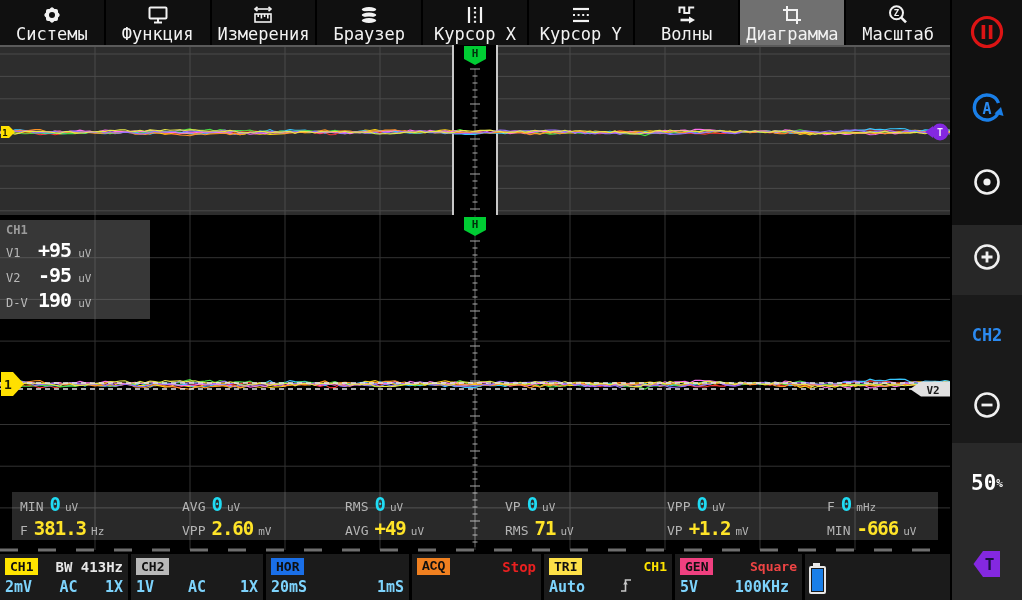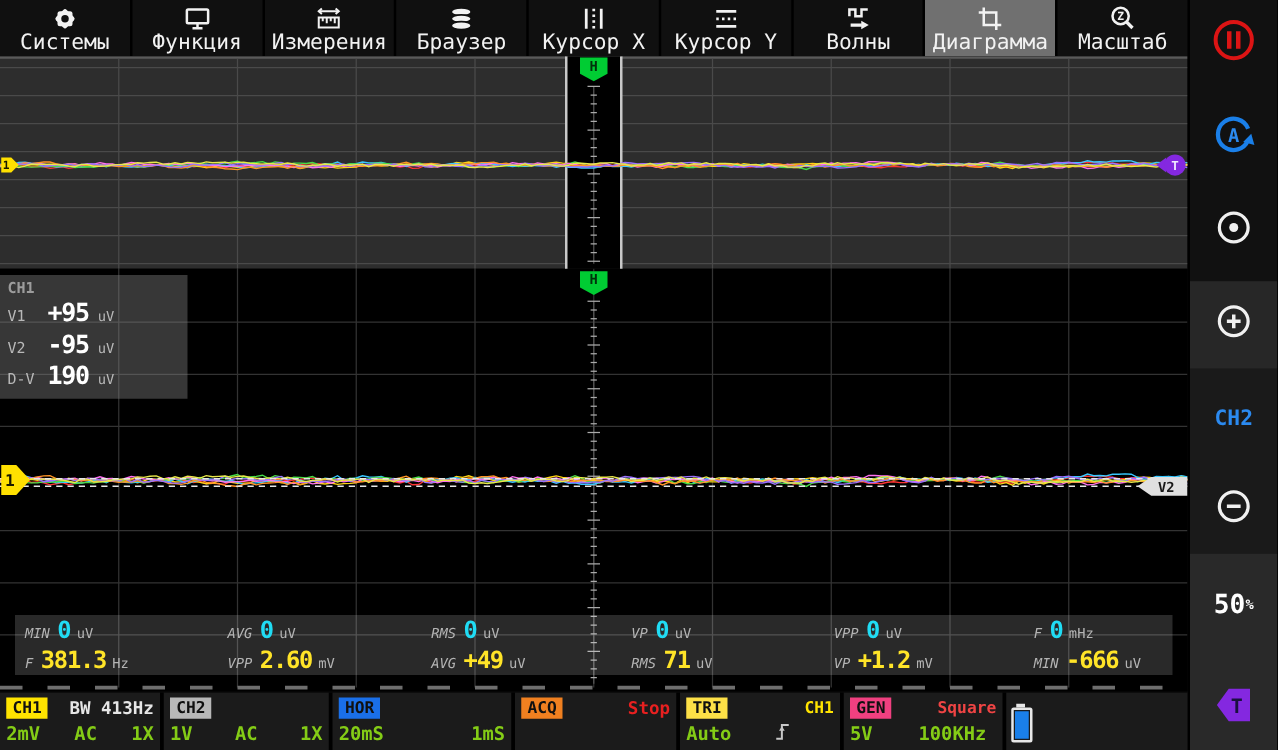--- a/index.html
+++ b/index.html
@@ -32,35 +32,35 @@
   #cursor-box{position:absolute;left:0;top:175px;width:150px;height:99px;background:rgba(130,130,130,0.42);}
   .cb-head{color:#9c9c9c;font-size:12px;font-weight:bold;padding:3px 0 1px 6px;}
   .cb-row{display:flex;align-items:baseline;height:25px;padding-left:6px;}
   .cb-label{color:#b8b8b8;font-size:12px;width:32px;}
   .cb-value{color:#fff;font-size:20px;font-weight:bold;letter-spacing:-1px;}
   .cb-unit{color:#b8b8b8;font-size:11px;margin-left:7px;}
   
   #meas-panel{position:absolute;left:12px;top:447px;width:926px;height:48px;background:rgba(255,255,255,0.16);
               display:grid;grid-template-columns:162px 163px 160px 162px 160px 1fr;grid-auto-rows:24px;align-items:center;}
   .mcell{display:flex;align-items:baseline;padding-left:8px;}
-  .mlabel{color:#b4b4b4;font-size:11px;margin-right:6px;font-style:italic;}
+  .mlabel{color:#b4b4b4;font-size:13px;margin-right:6px;}
   .mval{font-size:19px;font-weight:bold;letter-spacing:-1px;}
   .mval.cyan{color:#20dcf4;}
   .mval.yel{color:#ffe428;}
   .munit{color:#b4b4b4;font-size:11px;margin-left:5px;}
   
   #status-bar{position:absolute;left:0;top:553px;width:950px;height:47px;background:#1b1b1b;display:flex;border-top:1px solid #000;box-sizing:border-box;}
   .sec{box-sizing:border-box;border-right:3px solid #000;padding:3px 5px 0 5px;cursor:pointer;}
   .sec-row1{height:19px;display:flex;align-items:center;justify-content:space-between;}
-  .sec-row2{height:22px;display:flex;align-items:center;justify-content:space-between;color:#84cc16;font-size:15px;font-weight:bold;}
+  .sec-row2{height:22px;display:flex;align-items:center;justify-content:space-between;color:#7dd3fc;font-size:15px;font-weight:bold;}
   .badge{color:#101010;font-weight:bold;font-size:13px;padding:0 5px;line-height:17px;height:17px;}
   .b-ch1{background:#ffe400;}
   .b-ch2{background:#b8b8b8;}
   .b-hor{background:#1a6fe8;}
-  .b-acq{background:#f08020;}
+  .b-acq{background:#f08020;font-family:Liberation Mono, monospace;}
   .b-tri{background:#fde047;}
   .b-gen{background:#f04080;}
   .b-mov{background:#40e890;}
   .t-stop{color:#e82020;font-weight:bold;font-size:14px;}
   .t-ch1src{color:#ffe400;font-weight:bold;font-size:13px;}
   .t-square{color:#ef4444;font-weight:bold;font-size:13px;}
   .t-info{color:#e6e6e6;font-size:14px;font-weight:bold;}
   #battery-zone{width:25px;display:flex;align-items:center;justify-content:center;}
   .battery{position:relative;width:13px;height:24px;border:2px solid #e8e8e8;border-radius:2px;margin-top:6px;}
   .battery::before{content:"";position:absolute;left:2px;top:-5px;width:7px;height:3px;background:#e8e8e8;}

